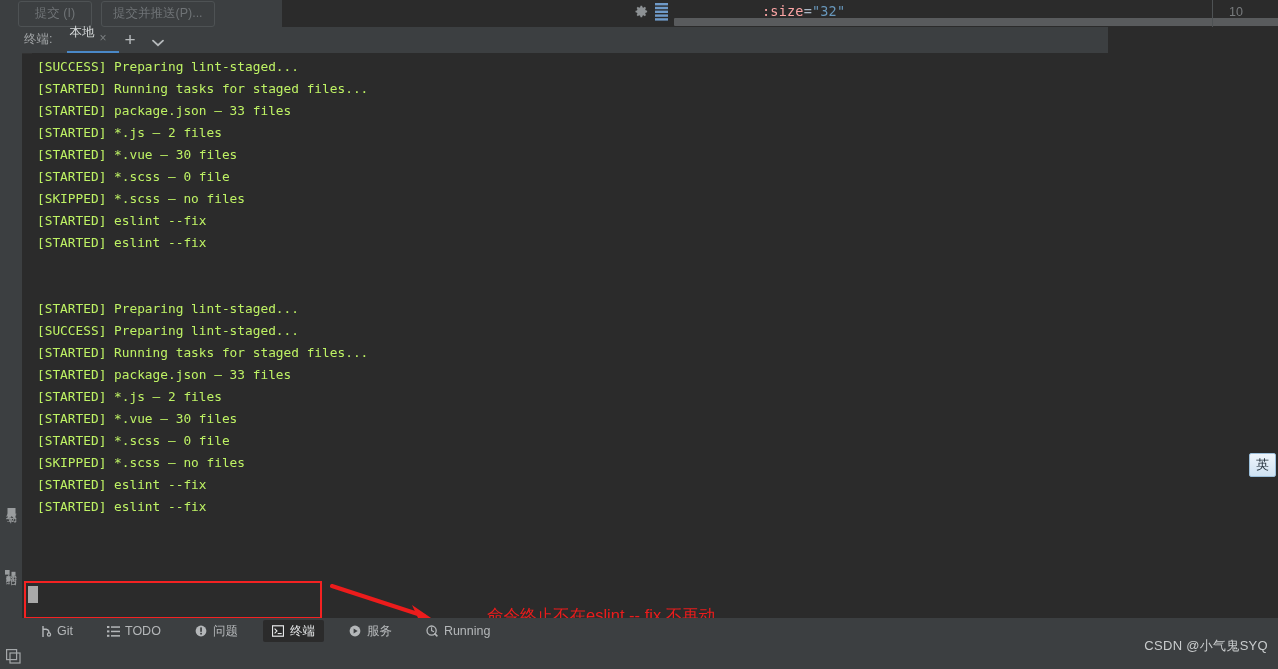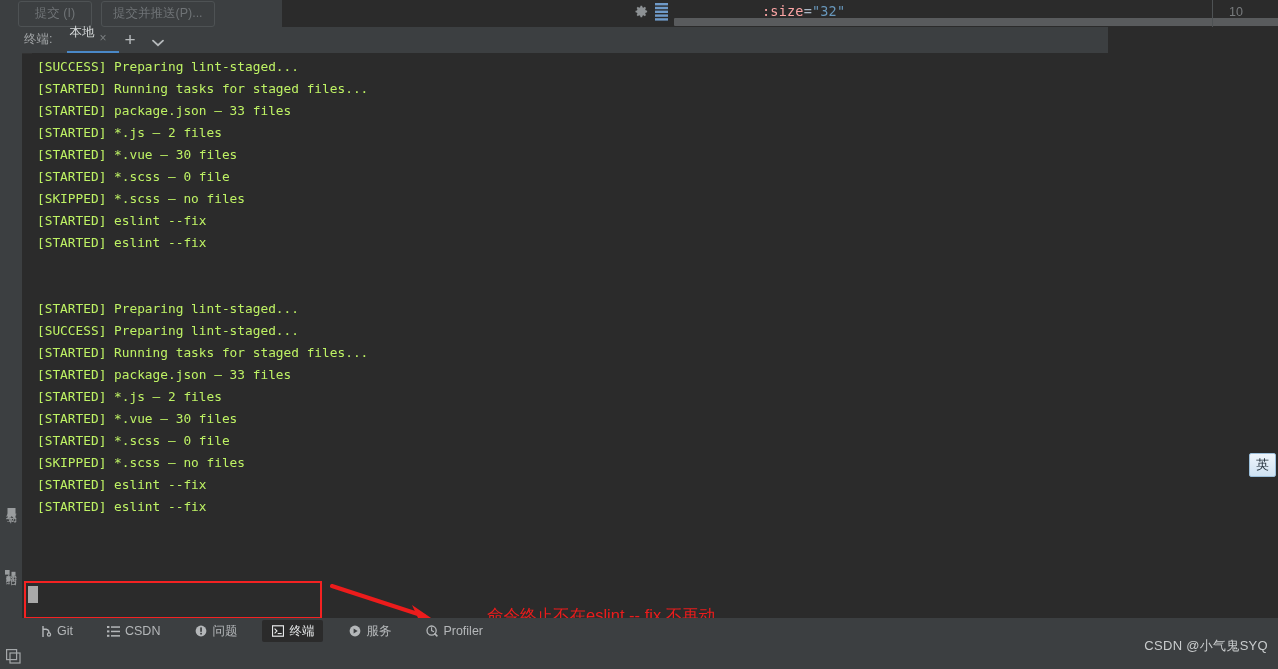--- a/index.html
+++ b/index.html
@@ -418,21 +418,21 @@
     <span class="sb-ic">
       <svg width="13" height="11" viewBox="0 0 13 11">
         <rect x="0" y="0" width="2.4" height="2" fill="#b4b7b9"></rect>
           <rect x="4" y="0.3" width="9" height="1.5" fill="#b4b7b9"></rect>
         <rect x="0" y="4.4" width="2.4" height="2" fill="#b4b7b9"></rect>
           <rect x="4" y="4.7" width="9" height="1.5" fill="#b4b7b9"></rect>
         <rect x="0" y="8.8" width="2.4" height="2" fill="#b4b7b9"></rect>
           <rect x="4" y="9.1" width="9" height="1.5" fill="#b4b7b9"></rect>
       </svg>
     </span>
-    <span>CSDN</span>
+    <span>TODO</span>
   </div>
   <div class="sb-item">
     <span class="sb-ic">
       <svg width="12" height="12" viewBox="0 0 12 12">
         <circle cx="6" cy="6" r="5.4" fill="#b4b7b9"></circle>
         <rect x="5.2" y="2.4" width="1.7" height="4.4" fill="#3c3f41"></rect>
         <rect x="5.2" y="7.8" width="1.7" height="1.7" fill="#3c3f41"></rect>
       </svg>
     </span>
     <span>问题</span>
@@ -457,21 +457,21 @@
     <span>服务</span>
   </div>
   <div class="sb-item">
     <span class="sb-ic">
       <svg width="12" height="12" viewBox="0 0 12 12">
         <circle cx="5.6" cy="5.6" r="4.6" fill="none" stroke="#b4b7b9" stroke-width="1.3"></circle>
         <path d="M5.6 2.3 L5.6 5.6 L8 6.8" stroke="#b4b7b9" stroke-width="1.1" fill="none"></path>
         <path d="M8.4 8.4 L11.4 11.4" stroke="#b4b7b9" stroke-width="1.5"></path>
       </svg>
     </span>
-    <span>Profiler</span>
+    <span>Running</span>
   </div>
 </div>
 
 <div class="bottom-strip">
   <span class="win-icon">
     <svg width="15" height="15" viewBox="0 0 15 15">
       <rect x="0.6" y="0.6" width="10" height="10" fill="none" stroke="#a4a7a9" stroke-width="1.2"></rect>
       <rect x="4" y="4" width="10" height="10" fill="none" stroke="#a4a7a9" stroke-width="1.2"></rect>
     </svg>
   </span>

